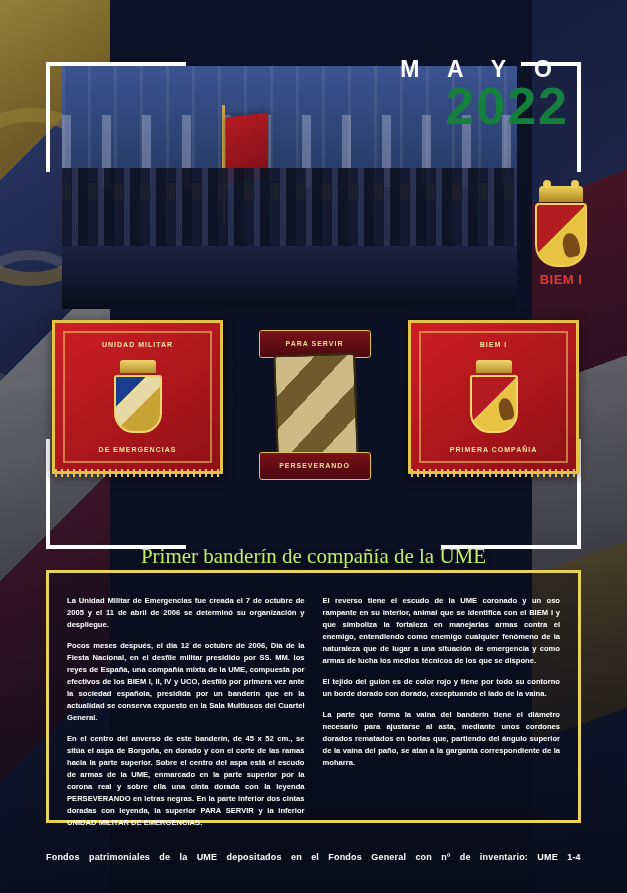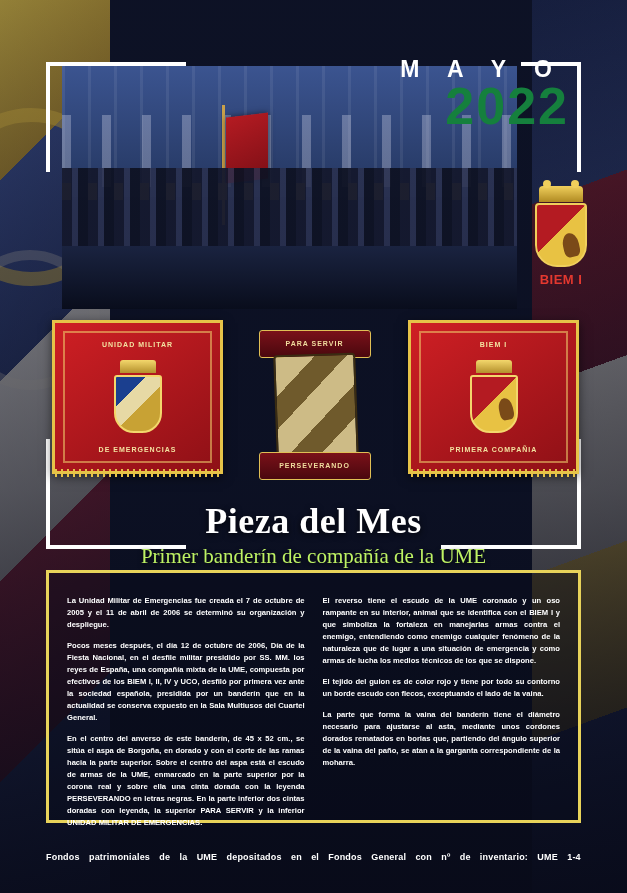--- a/index.html
+++ b/index.html
@@ -418,33 +418,32 @@
     <div class="arc-text arc-top">BIEM I</div>
     <div class="emblem">
       <div class="emb-crown"></div>
       <div class="emb-shield"></div>
       <div class="emb-lion"></div>
     </div>
     <div class="arc-text arc-bottom">PRIMERA COMPAÑIA</div>
     <div class="fringe"></div>
   </div>
 
-  <div class="title">Pieza del Mes</div>
   <div class="subtitle">Primer banderín de compañía de la UME</div>
 
   <div class="textbox">
     <div class="textbox-inner">
       <div class="col">
         <p>La Unidad Militar de Emergencias fue creada el 7 de octubre de 2005 y el 11 de abril de 2006 se determinó su organización y despliegue.</p>
         <p>Pocos meses después, el día 12 de octubre de 2006, Día de la Fiesta Nacional, en el desfile militar presidido por SS. MM. los reyes de España, una compañía mixta de la UME, compuesta por efectivos de los BIEM I, II, IV y UCO, desfiló por primera vez ante la sociedad española, presidida por un banderín que en la actualidad se conserva expuesto en la Sala Multiusos del Cuartel General.</p>
         <p>En el centro del anverso de este banderín, de 45 x 52 cm., se sitúa el aspa de Borgoña, en dorado y con el corte de las ramas hacia la parte superior. Sobre el centro del aspa está el escudo de armas de la UME, enmarcado en la parte superior por la corona real y sobre ella una cinta dorada con la leyenda PERSEVERANDO en letras negras. En la parte inferior dos cintas doradas con leyenda, la superior PARA SERVIR y la inferior UNIDAD MILITAR DE EMERGENCIAS.</p>
       </div>
       <div class="col">
         <p>El reverso tiene el escudo de la UME coronado y un oso rampante en su interior, animal que se identifica con el BIEM I y que simboliza la fortaleza en manejarlas armas contra el enemigo, entendiendo como enemigo cualquier fenómeno de la naturaleza que de lugar a una situación de emergencia y como armas de lucha los medios técnicos de los que se dispone.</p>
-        <p>El tejido del guion es de color rojo y tiene por todo su contorno un borde escudo con flecos, exceptuando el lado de la vaina.</p>
+        <p>El tejido del guion es de color rojo y tiene por todo su contorno un borde dorado con dorado, exceptuando el lado de la vaina.</p>
         <p>La parte que forma la vaina del banderín tiene el diámetro necesario para ajustarse al asta, mediante unos cordones dorados rematados en borlas que, partiendo del ángulo superior de la vaina del paño, se atan a la garganta correspondiente de la moharra.</p>
       </div>
     </div>
   </div>
 
   <div class="footer">
     <div class="footer-line" id="footer-line">
         <span>Fondos</span>
         <span>patrimoniales</span>
         <span>de</span>

